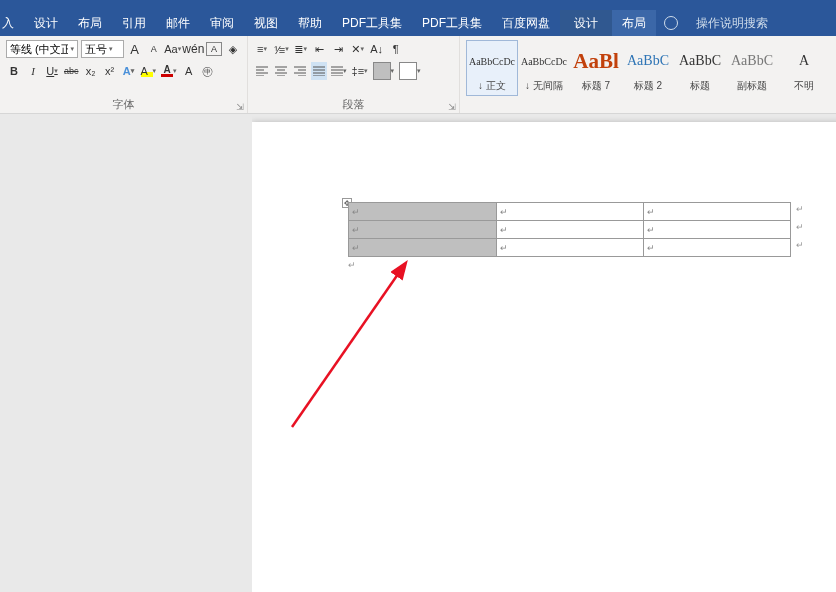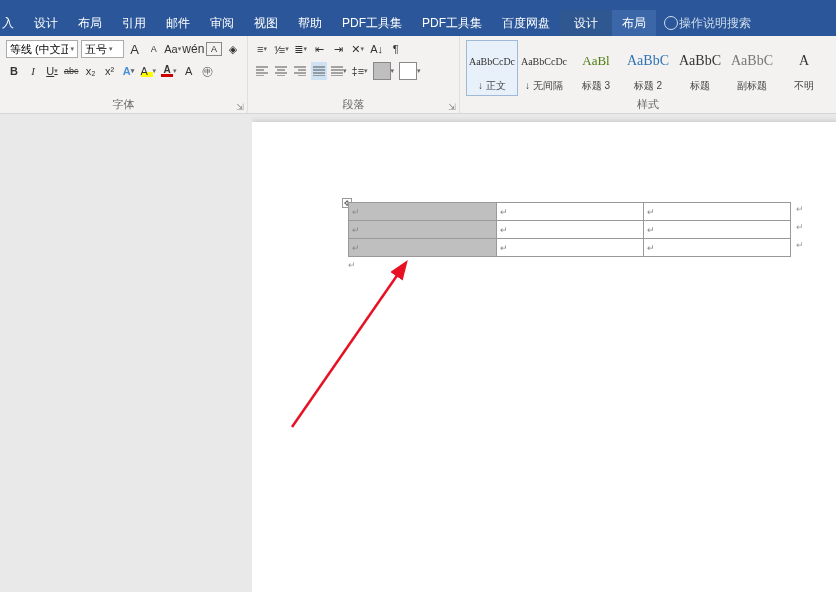--- a/index.html
+++ b/index.html
@@ -51,21 +51,21 @@
     .tab.context {
       background: #3b67a8;
     }
     .tab.context.active {
       background: #305890;
     }
     .search-area {
       display: flex;
       align-items: center;
       padding: 0 8px;
-      gap: 1px;
+      gap: 18px;
       color: #cfdcea;
       font-size: 12px;
     }
     .bulb {
       width: 14px;
       height: 14px;
       display: inline-block;
       border: 1px solid #cfdcea;
       border-radius: 50%;
       position: relative;
@@ -443,43 +443,40 @@
       <div class="styles-gallery" id="styles-gallery">
           <div class="style-item selected">
             <div class="style-preview" style="font-size: 10px; color: rgb(51, 51, 51);">AaBbCcDc</div>
             <div class="style-name">↓ 正文</div>
           </div>
           <div class="style-item">
             <div class="style-preview" style="font-size: 10px; color: rgb(51, 51, 51);">AaBbCcDc</div>
             <div class="style-name">↓ 无间隔</div>
           </div>
           <div class="style-item">
-            <div class="style-preview" style="font-size: 13px; color: #4d7c0f; font-weight: normal;">AaBl</div>
-            <div class="style-name">标题 3</div>
+            <div class="style-preview" style="font-size: 21px; color: #c2410c; font-weight: bold;">AaBl</div>
+            <div class="style-name">标题 7</div>
           </div>
           <div class="style-item">
             <div class="style-preview" style="font-size: 14px; color: rgb(46, 116, 181);">AaBbC</div>
             <div class="style-name">标题 2</div>
           </div>
           <div class="style-item">
             <div class="style-preview" style="font-size: 14px; color: rgb(51, 51, 51);">AaBbC</div>
             <div class="style-name">标题</div>
           </div>
           <div class="style-item">
             <div class="style-preview" style="font-size: 14px; color: rgb(119, 119, 119);">AaBbC</div>
             <div class="style-name">副标题</div>
           </div>
           <div class="style-item">
             <div class="style-preview" style="font-size: 14px; color: rgb(51, 51, 51);">A</div>
             <div class="style-name">不明</div>
           </div>
         </div>
-    </div>
-    <div class="group-label">
-      <span>样式</span>
     </div>
   </div>
 </div>
 
 <div class="doc-area">
   <div class="nav-pane"></div>
   <div class="page-viewport">
     <div class="page">
       <div class="table-handle">✥</div>
       <table class="doc-table">

